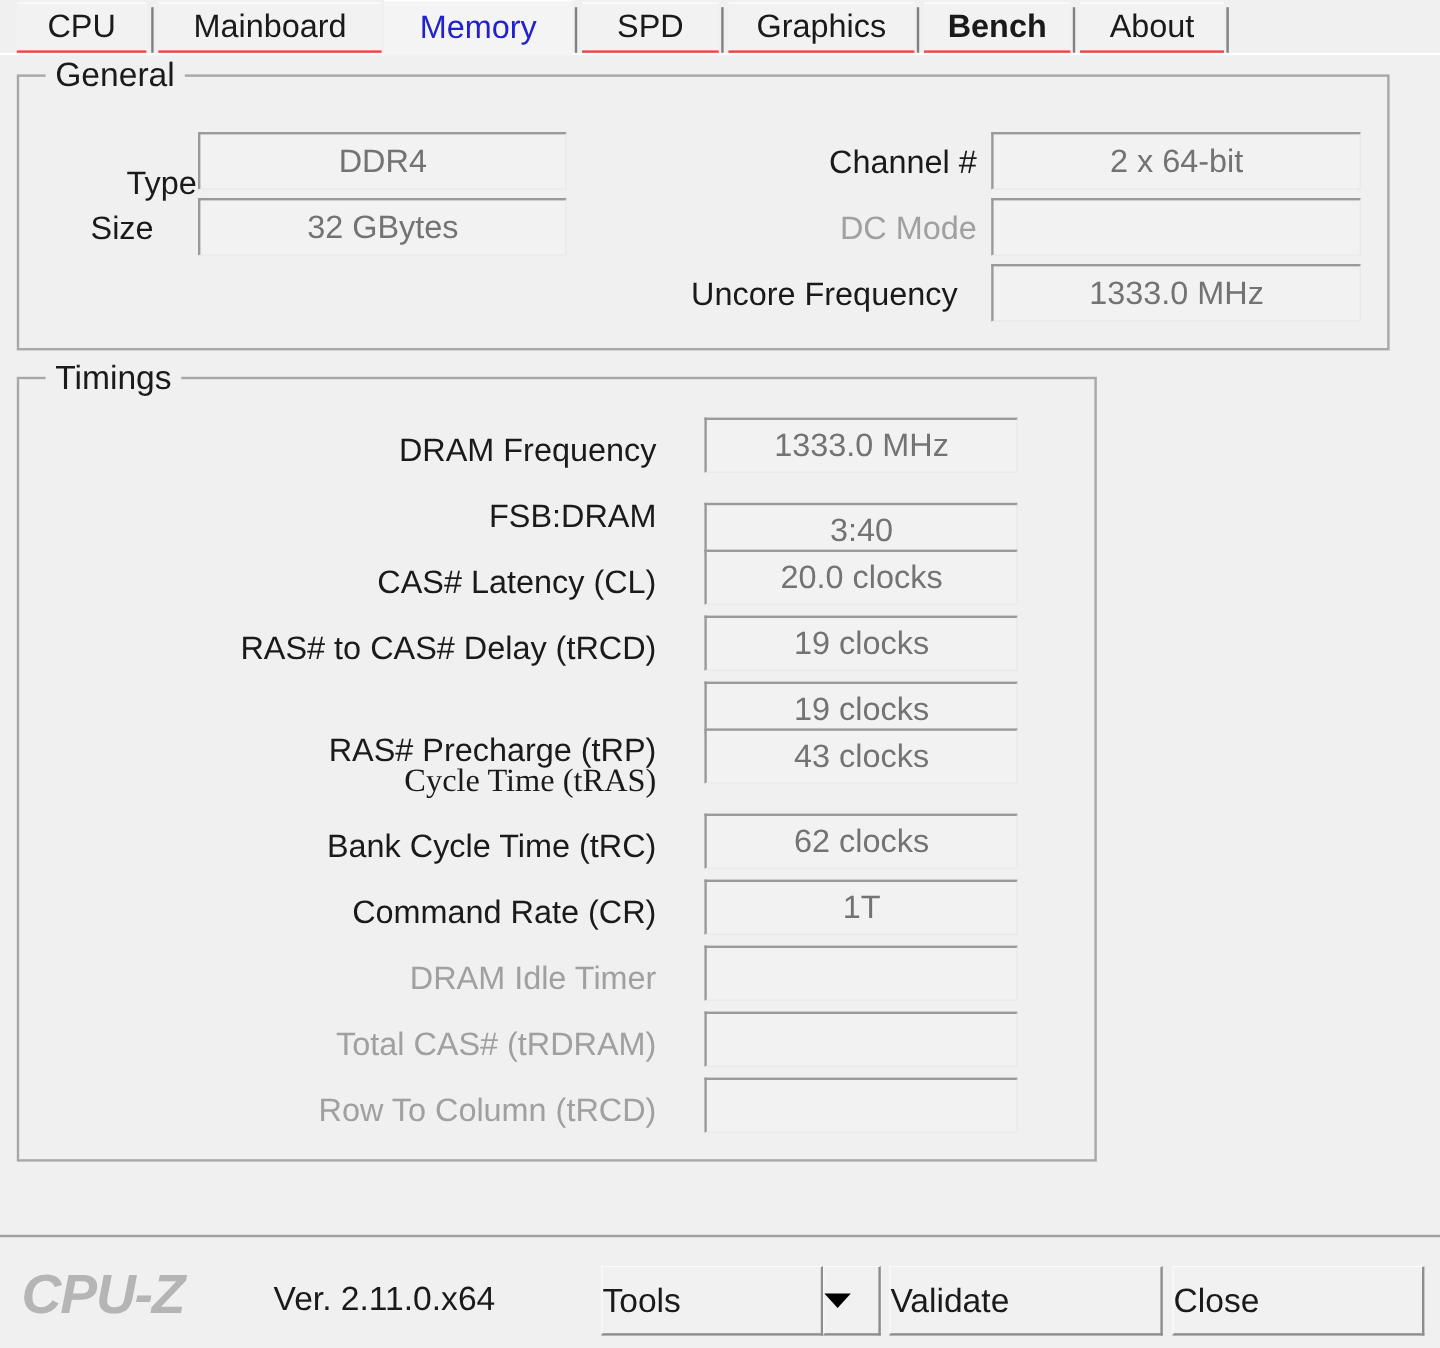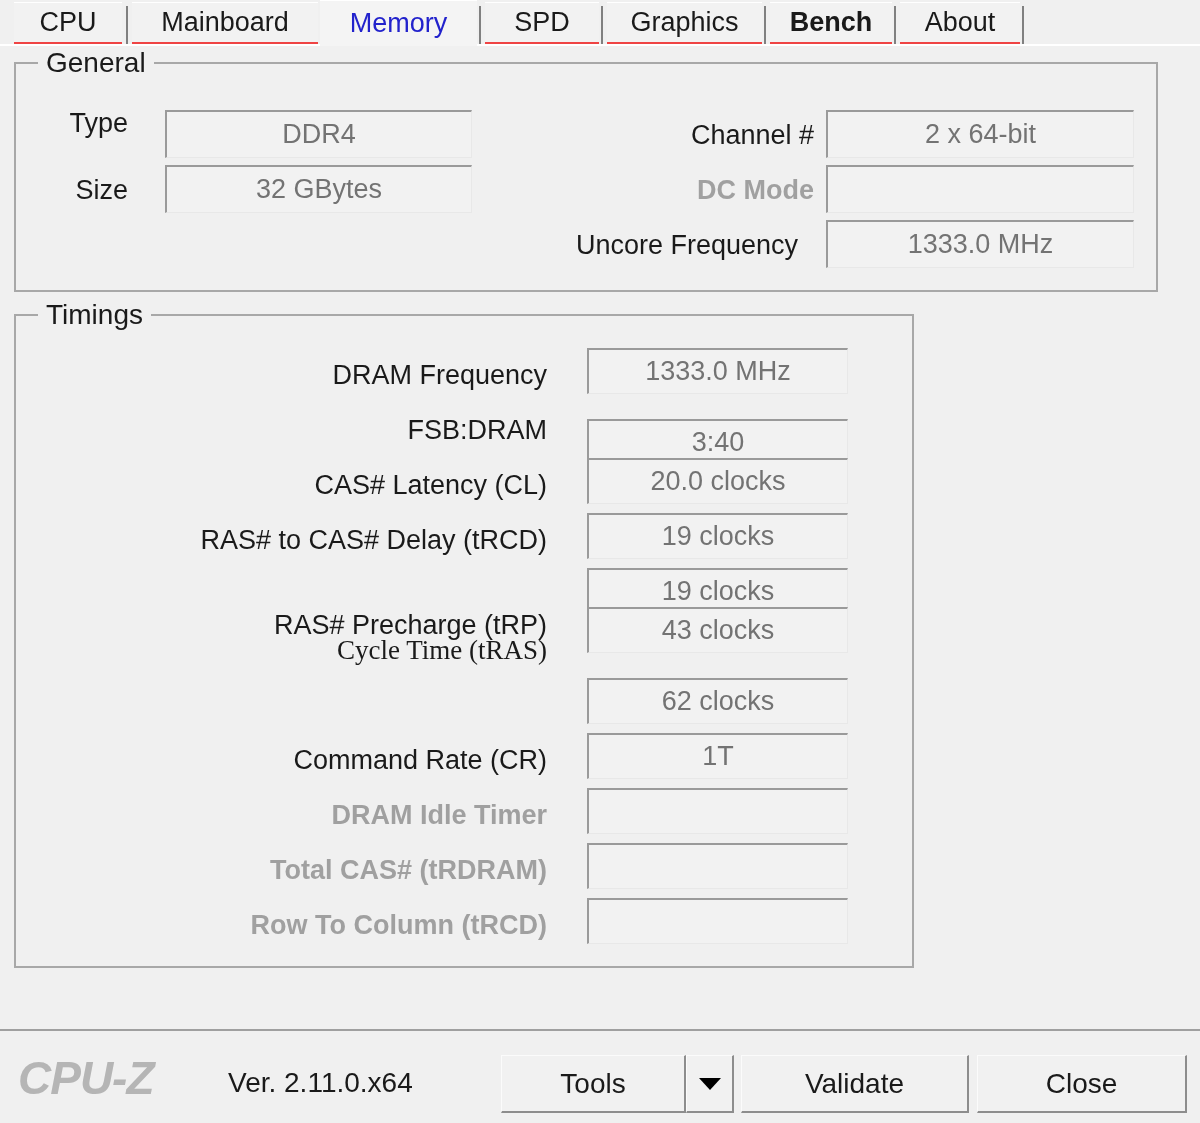--- a/index.html
+++ b/index.html
@@ -102,21 +102,21 @@
 
   
   .lbl {
     position: absolute;
     font-size: 27px;
     color: #1a1a1a;
     text-align: right;
     white-space: nowrap;
     line-height: 34px;
   }
-  .lbl.dim { color: #a0a0a0; font-weight: bold; }
+  .lbl.dim { color: #a0a0a0; }
 
   .valbox {
     position: absolute;
     box-sizing: border-box;
     background: #f2f2f2;
     border-top: 2px solid #9a9a9a;
     border-left: 2px solid #9a9a9a;
     border-right: 1px solid #e8e8e8;
     border-bottom: 1px solid #e8e8e8;
     display: flex;
@@ -156,21 +156,21 @@
   .btn {
     position: absolute;
     box-sizing: border-box;
     background: #f1f1f1;
     border-top: 1px solid #fbfbfb;
     border-left: 1px solid #fbfbfb;
     border-right: 2px solid #8d8d8d;
     border-bottom: 2px solid #8d8d8d;
     display: flex;
     align-items: center;
-    justify-content: center;
+    justify-content: flex-start;
     font-size: 28px;
     color: #1a1a1a;
     white-space: nowrap;
   }
   #tools-btn   { left: 501px; top: 1055px; width: 185px; height: 58px; }
   #tools-arrow { left: 686px; top: 1055px; width: 48px;  height: 58px; }
   #validate-btn{ left: 741px; top: 1055px; width: 228px; height: 58px; }
   #close-btn   { left: 977px; top: 1055px; width: 210px; height: 58px; }
   .caret {
     width: 0; height: 0;
@@ -212,21 +212,21 @@
   </div>
   <div class="tabsep" style="left:1022px;"></div>
 </div>
 
 <div class="panel">
 
   <div class="groupbox" id="general-box">
     <div class="group-title">General</div>
   </div>
 
-  <div class="lbl" style="left:0px; top:60px; width:128px;">Type</div>
+  <div class="lbl" style="left:0px; top:90px; width:128px;padding-left:36px;">Type</div>
   <div class="valbox" style="left:165px; top:64px; width:307px; height:48px;">DDR4</div>
 
   <div class="lbl" style="left:0px; top:127px; width:128px;">Size</div>
   <div class="valbox" style="left:165px; top:119px; width:307px; height:48px;">32 GBytes</div>
 
   <div class="lbl" style="left:500px; top:72px; width:314px;">Channel #</div>
   <div class="valbox" style="left:826px; top:64px; width:308px; height:48px;">2 x 64-bit</div>
 
   <div class="lbl dim" style="left:500px; top:127px; width:314px;">DC Mode</div>
   <div class="valbox" style="left:826px; top:119px; width:308px; height:48px;"></div>
@@ -249,20 +249,21 @@
 
   <div class="lbl" style="left:120px; top:477px; width:427px;">RAS# to CAS# Delay (tRCD)</div>
   <div class="valbox" style="left:587px; top:467px; width:261px; height:46px;">19 clocks</div>
 
   <div class="lbl" style="left:120px; top:532px; width:427px;margin-top:30px;">RAS# Precharge (tRP)</div>
   <div class="valbox" style="left:587px; top:522px; width:261px; height:46px;">19 clocks</div>
 
   <div class="lbl" style="left:120px; top:587px; width:427px;font-family:Liberation Serif, serif;">Cycle Time (tRAS)</div>
   <div class="valbox" style="left:587px; top:561px; width:261px; height:46px;">43 clocks</div>
 
+  <div class="lbl" style="left:120px; top:642px; width:427px;">Bank Cycle Time (tRC)</div>
   <div class="valbox" style="left:587px; top:632px; width:261px; height:46px;">62 clocks</div>
 
   <div class="lbl" style="left:120px; top:697px; width:427px;">Command Rate (CR)</div>
   <div class="valbox" style="left:587px; top:687px; width:261px; height:46px;">1T</div>
 
   <div class="lbl dim" style="left:120px; top:752px; width:427px;">DRAM Idle Timer</div>
   <div class="valbox" style="left:587px; top:742px; width:261px; height:46px;"></div>
 
   <div class="lbl dim" style="left:120px; top:807px; width:427px;">Total CAS# (tRDRAM)</div>
   <div class="valbox" style="left:587px; top:797px; width:261px; height:46px;"></div>

